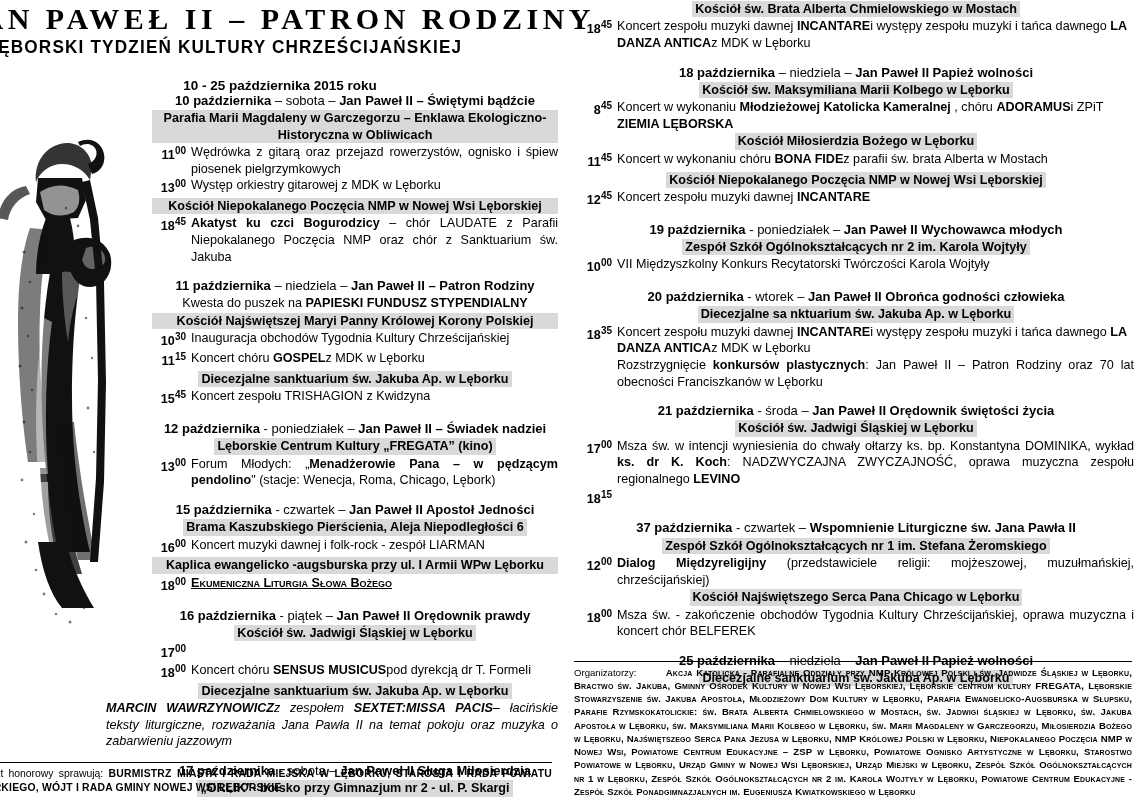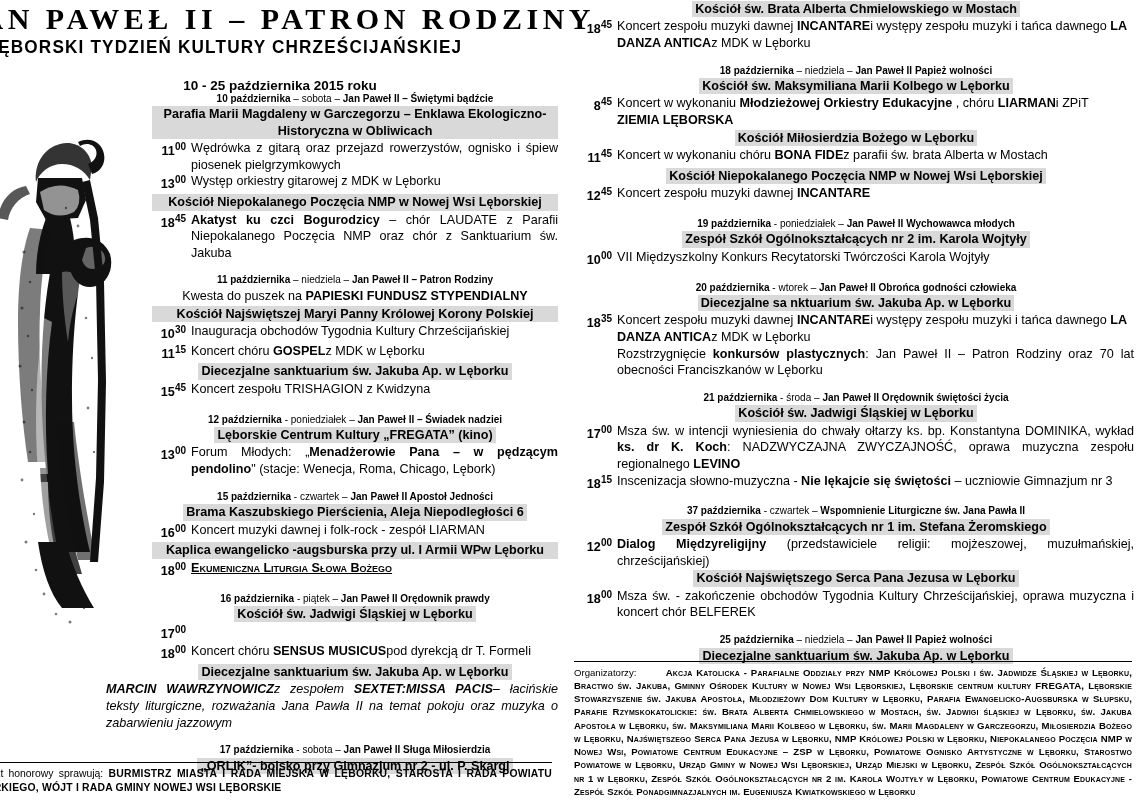--- a/index.html
+++ b/index.html
@@ -59,21 +59,21 @@
   .illus svg{display:block;}
 
   
   .content-left{position:relative;margin-left:152px;width:406px;}
   .content-right{position:relative;margin-left:4px;width:556px;}
 
   .day{margin-top:13px;}
   .day:first-child{margin-top:0;}
   .day-head{
     text-align:center;
-    font-size:10px;
+    font-size:13px;
     font-weight:400;
     line-height:1.25;
     margin-bottom:1px;
     white-space:nowrap;
   }
   .day-head b{font-weight:700;}
   .venue{
     display:block;
     text-align:center;
     font-weight:700;
@@ -311,21 +311,21 @@
         </div>
       </div>
 
       <div class="day">
         <div class="day-head">
           <b>18 października</b><span> – niedziela – </span><b>Jan Paweł II Papież wolności</b>
         </div>
         <div class="venue">Kościół św. Maksymiliana Marii Kolbego w Lęborku</div>
         <div class="item">
           <span class="tm"><span>8</span><sup>45</sup></span>
-          <span class="txt"><span>Koncert w wykonaniu </span><b>Młodzieżowej Orkiestry Edukacyjne</b><span> , chóru </span><b>LIARMAN</b><span>i ZPiT </span><b>ZIEMIA LĘBORSKA</b></span>
+          <span class="txt"><span>Koncert w wykonaniu </span><b>Młodzieżowej Katolicka Kameralnej</b><span> , chóru </span><b>ADORAMUS</b><span>i ZPiT </span><b>ZIEMIA LĘBORSKA</b></span>
         </div>
         <div class="venue">Kościół Miłosierdzia Bożego w Lęborku</div>
         <div class="item">
           <span class="tm"><span>11</span><sup>45</sup></span>
           <span class="txt"><span>Koncert w wykonaniu chóru </span><b>BONA FIDE</b><span>z parafii św. brata Alberta  w Mostach</span></span>
         </div>
         <div class="venue">Kościół Niepokalanego Poczęcia NMP w Nowej Wsi Lęborskiej</div>
         <div class="item">
           <span class="tm"><span>12</span><sup>45</sup></span>
           <span class="txt"><span>Koncert zespołu muzyki dawnej </span><b>INCANTARE</b></span>
@@ -362,34 +362,33 @@
         <div class="day-head">
           <b>21 października</b><span> - środa – </span><b>Jan Paweł II  Orędownik świętości życia</b>
         </div>
         <div class="venue">Kościół św. Jadwigi Śląskiej w Lęborku</div>
         <div class="item just">
           <span class="tm"><span>17</span><sup>00</sup></span>
           <span class="txt"><span>Msza św. w intencji wyniesienia do chwały ołtarzy ks. bp. Konstantyna DOMINIKA, wykład </span><b>ks.  dr K. Koch</b><span>:  NADZWYCZAJNA  ZWYCZAJNOŚĆ,  oprawa  muzyczna  zespołu regionalnego </span><b>LEVINO</b></span>
         </div>
         <div class="item">
           <span class="tm"><span>18</span><sup>15</sup></span>
-          <span class="txt"><span>Inscenizacja słowno-muzyczna  - </span><b>Nie lękajcie się świętości</b><span>  – uczniowie Gimnazjum nr 3</span></span>
         </div>
       </div>
 
       <div class="day">
         <div class="day-head">
           <b>37 października</b><span> - czwartek – </span><b>Wspomnienie Liturgiczne św. Jana Pawła II</b>
         </div>
         <div class="venue">Zespół Szkół Ogólnokształcących nr 1 im. Stefana Żeromskiego</div>
         <div class="item just">
           <span class="tm"><span>12</span><sup>00</sup></span>
           <span class="txt"><b>Dialog    Międzyreligijny</b><span>  (przedstawiciele  religii:  mojżeszowej,  muzułmańskiej, chrześcijańskiej)</span></span>
         </div>
-        <div class="venue">Kościół Najświętszego Serca Pana Jezusa w Lęborku</div>
+        <div class="venue">Kościół Najświętszego Serca Pana Chicago w Lęborku</div>
         <div class="item just">
           <span class="tm"><span>18</span><sup>00</sup></span>
           <span class="txt">Msza św. - zakończenie obchodów Tygodnia Kultury Chrześcijańskiej, oprawa muzyczna i koncert chór BELFEREK</span>
         </div>
       </div>
 
       <div class="day">
         <div class="day-head">
           <b>25 października</b><span> – niedziela – </span><b>Jan Paweł II Papież wolności</b>
         </div>

